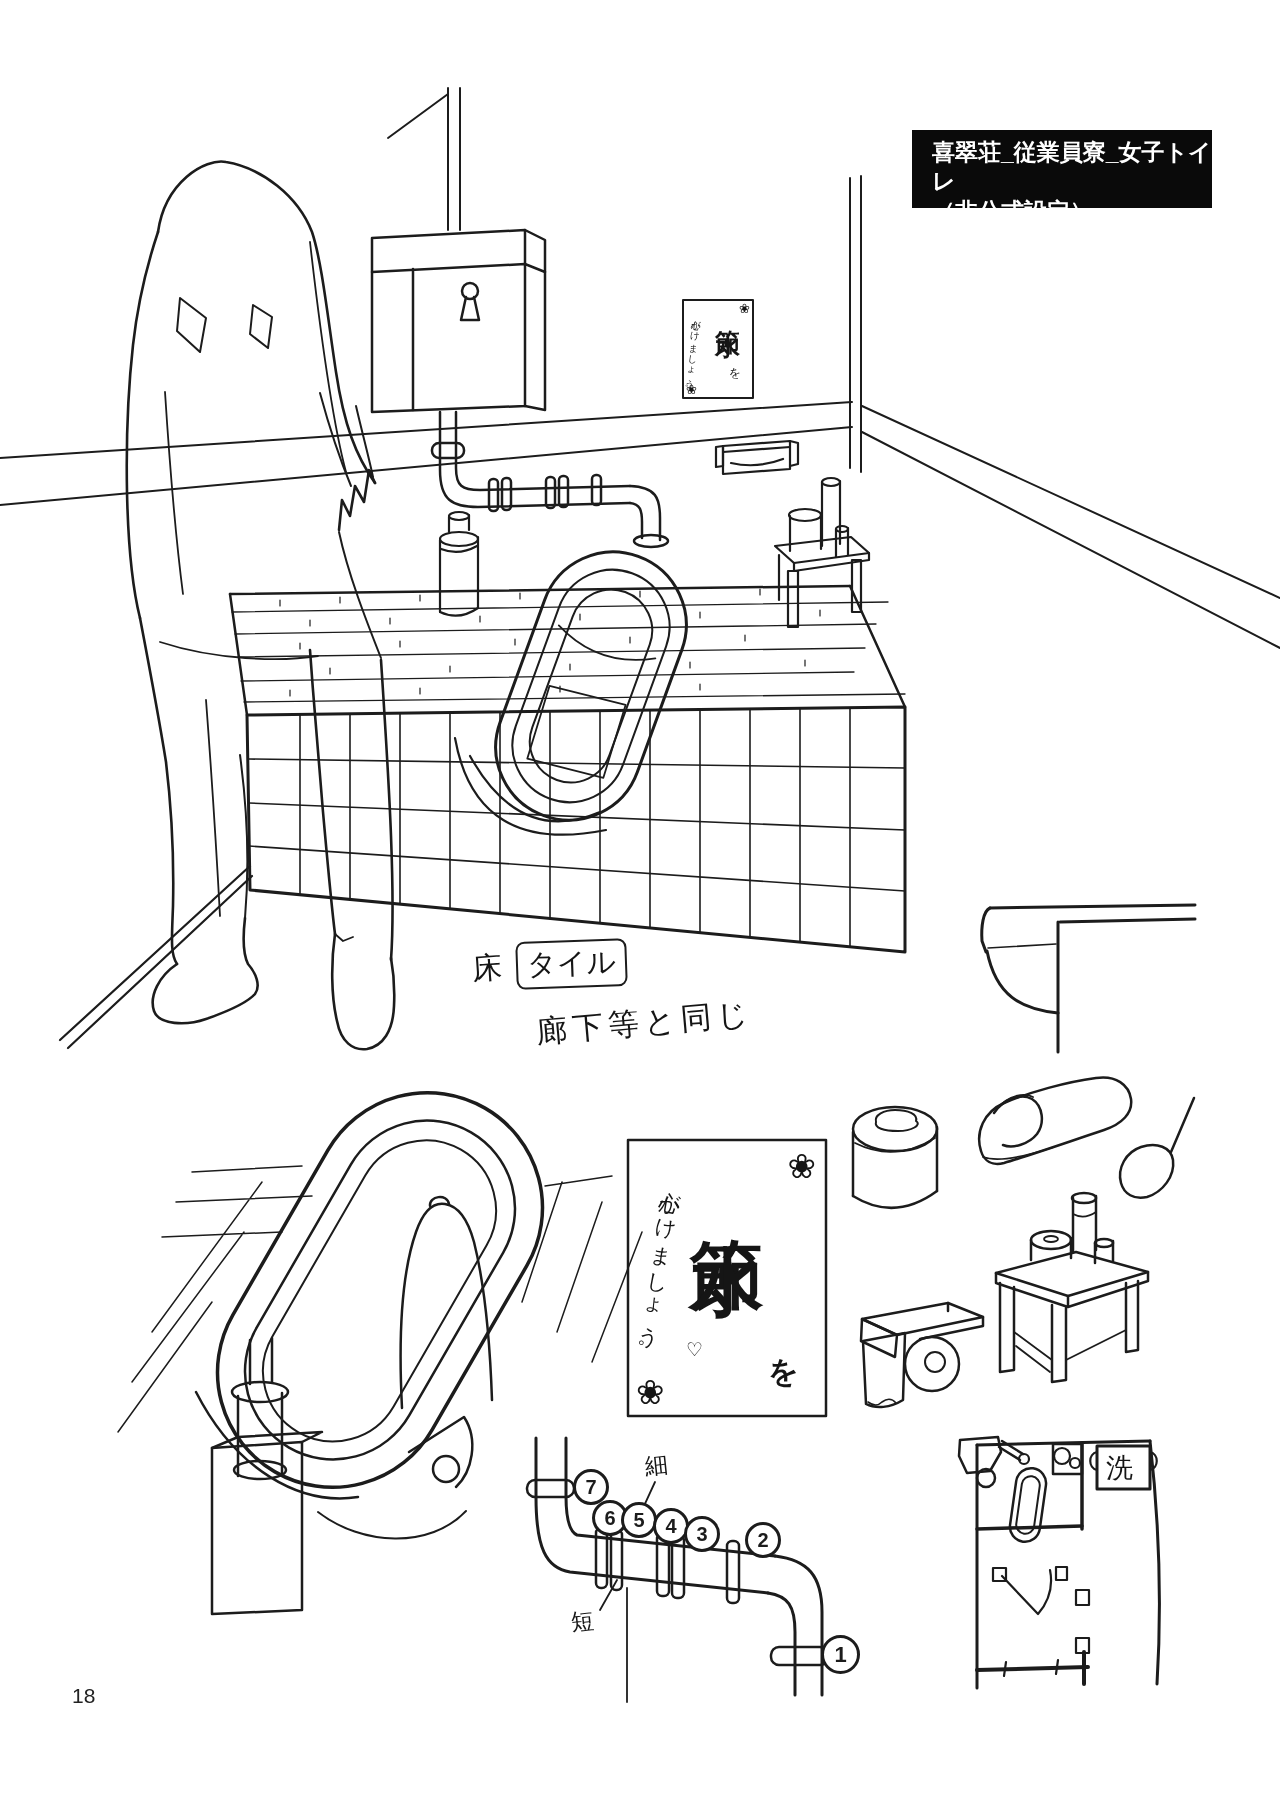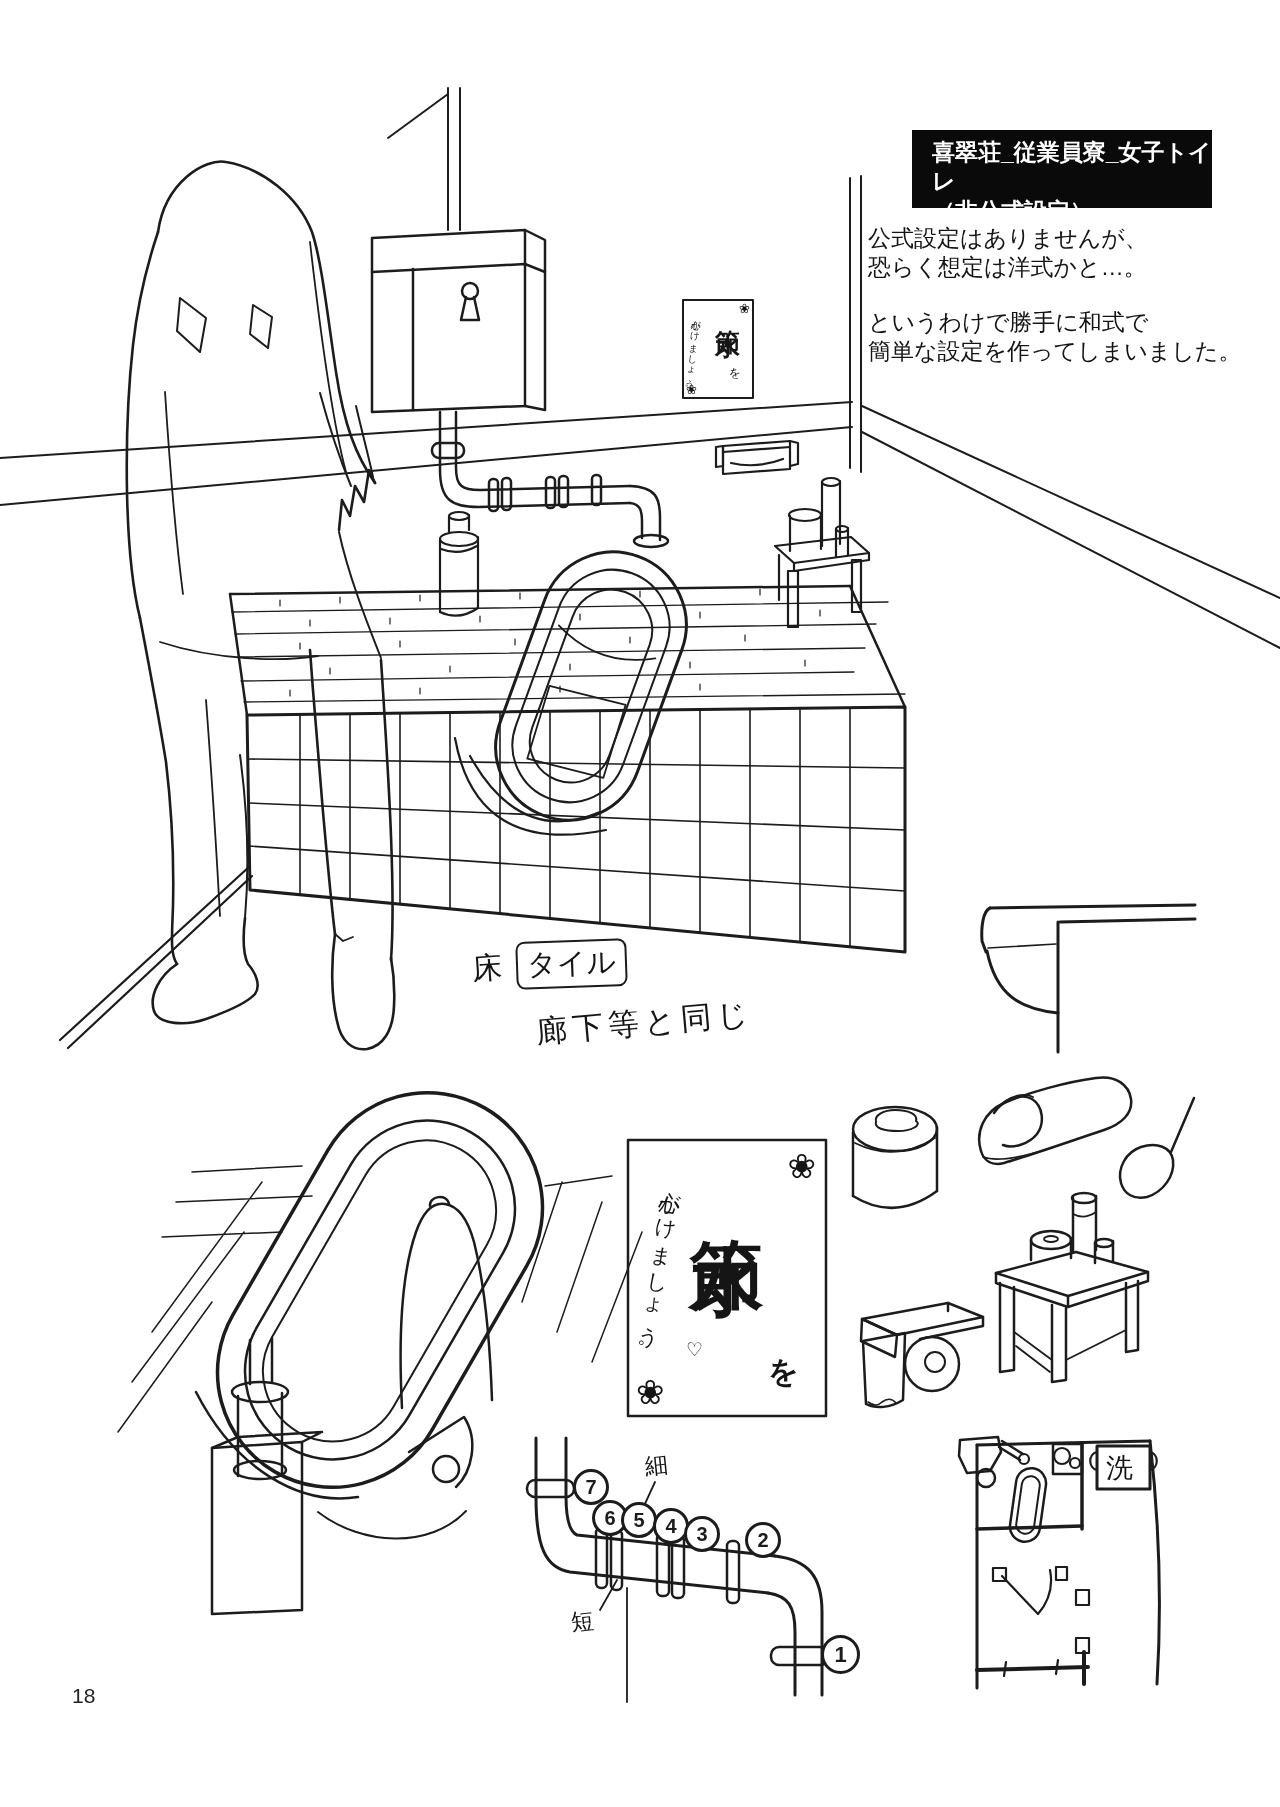--- a/index.html
+++ b/index.html
@@ -275,27 +275,20 @@
       <rect x="1097" y="1446" width="53" height="43" stroke-width="3"></rect>
       <path stroke-width="2.2" d="M1097,1452 C1088,1454 1088,1468 1097,1470 M1150,1452 C1159,1454 1159,1468 1150,1470"></path>
     </g>
   </svg>
 
   <div class="abs header-box">
     <div>喜翠荘_従業員寮_女子トイレ</div>
     <div>（非公式設定）</div>
   </div>
 
-  <div class="abs intro">
-    <div>公式設定はありませんが、</div>
-    <div>恐らく想定は洋式かと…。</div>
-    <div class="gap"></div>
-    <div>というわけで勝手に和式で</div>
-    <div>簡単な設定を作ってしまいました。</div>
-  </div>
 
   <div class="abs poster-s">
     <span class="fl-tr">❀</span>
     <span class="main vtext">節水</span>
     <span class="particle">を</span>
     <span class="sub vtext">心がけましょう。</span>
     <span class="fl-bl">❀</span>
   </div>
 
   <div class="abs poster-l">

